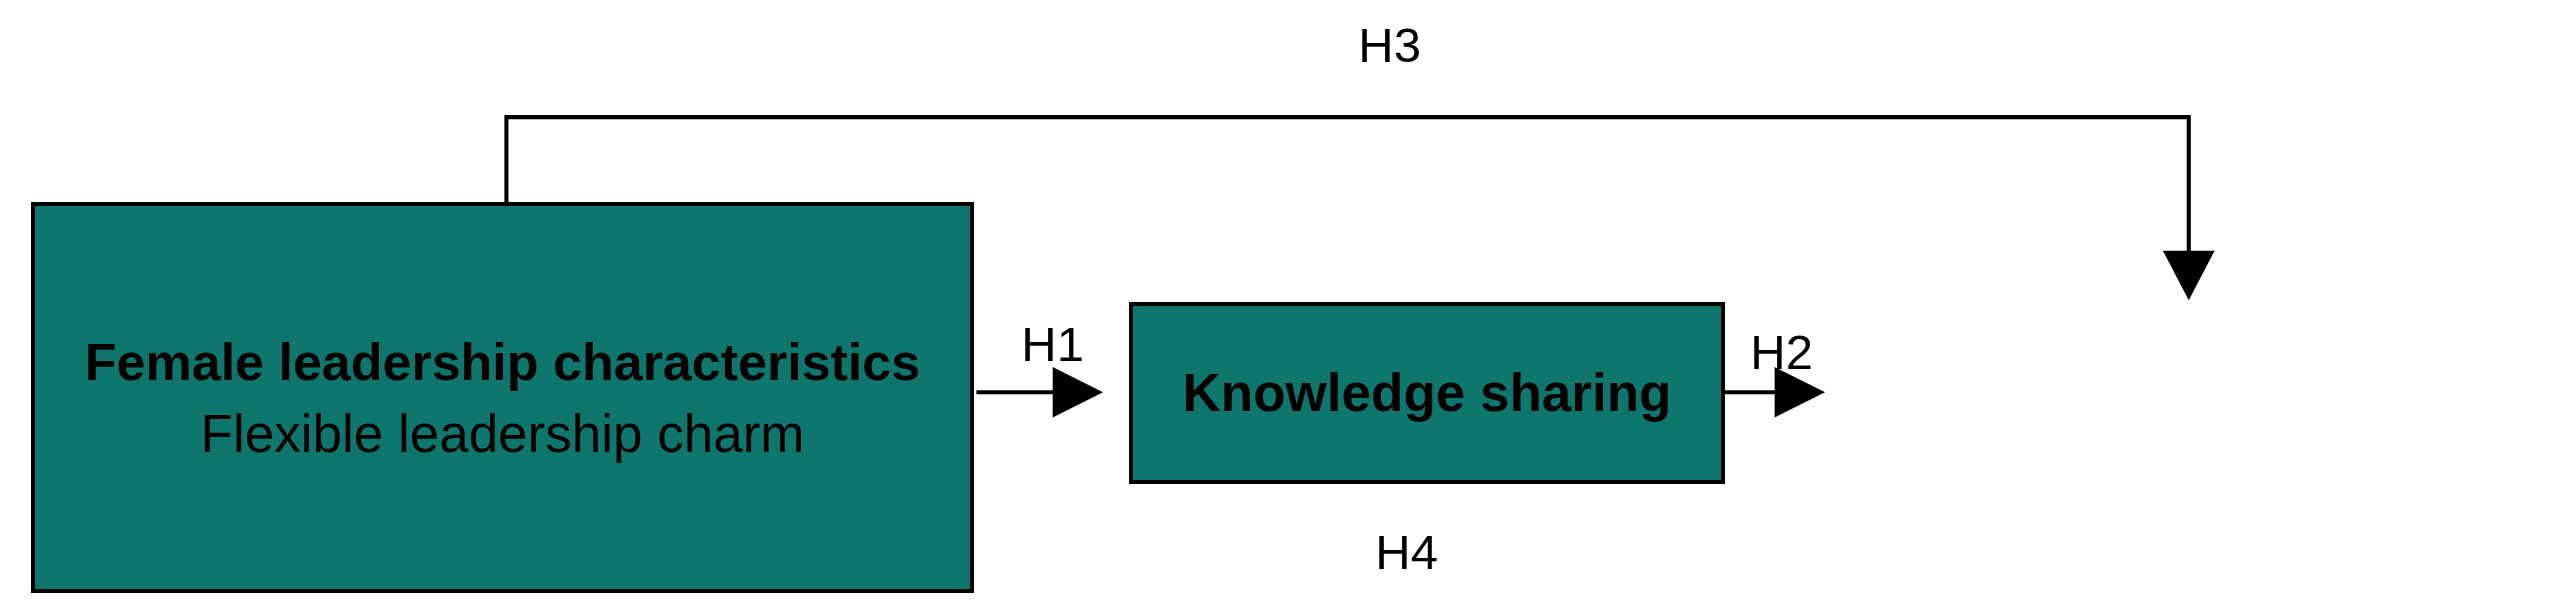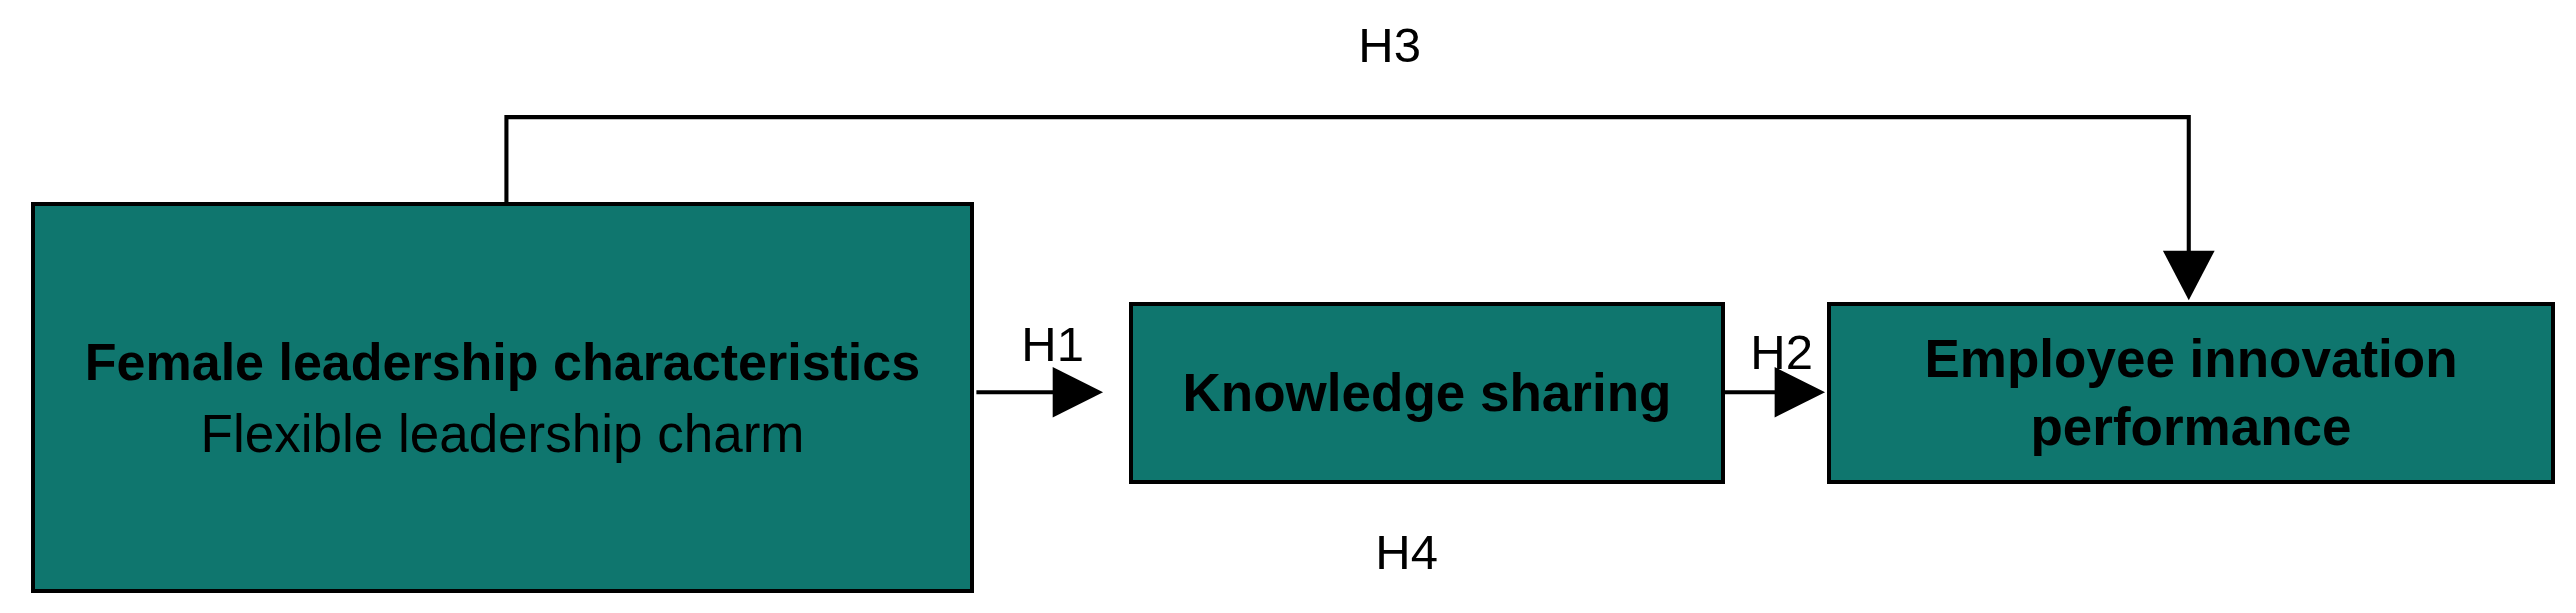--- a/index.html
+++ b/index.html
@@ -103,24 +103,20 @@
 
   <div class="node-box box-left">
     <div class="box-title">Female leadership characteristics</div>
     <div class="box-item">Flexible leadership charm</div>
   </div>
 
   <div class="node-box box-middle">
     <div class="box-title-large">Knowledge sharing</div>
   </div>
 
-  <div class="node-box box-right">
-    <div class="box-title-large">Employee innovation</div>
-    <div class="box-title-large">performance</div>
-  </div>
 
   <div class="hypo-label label-h3">H3</div>
   <div class="hypo-label label-h1">H1</div>
   <div class="hypo-label label-h2">H2</div>
   <div class="hypo-label label-h4">H4</div>
 
 </div>
 
 
 </body></html>

